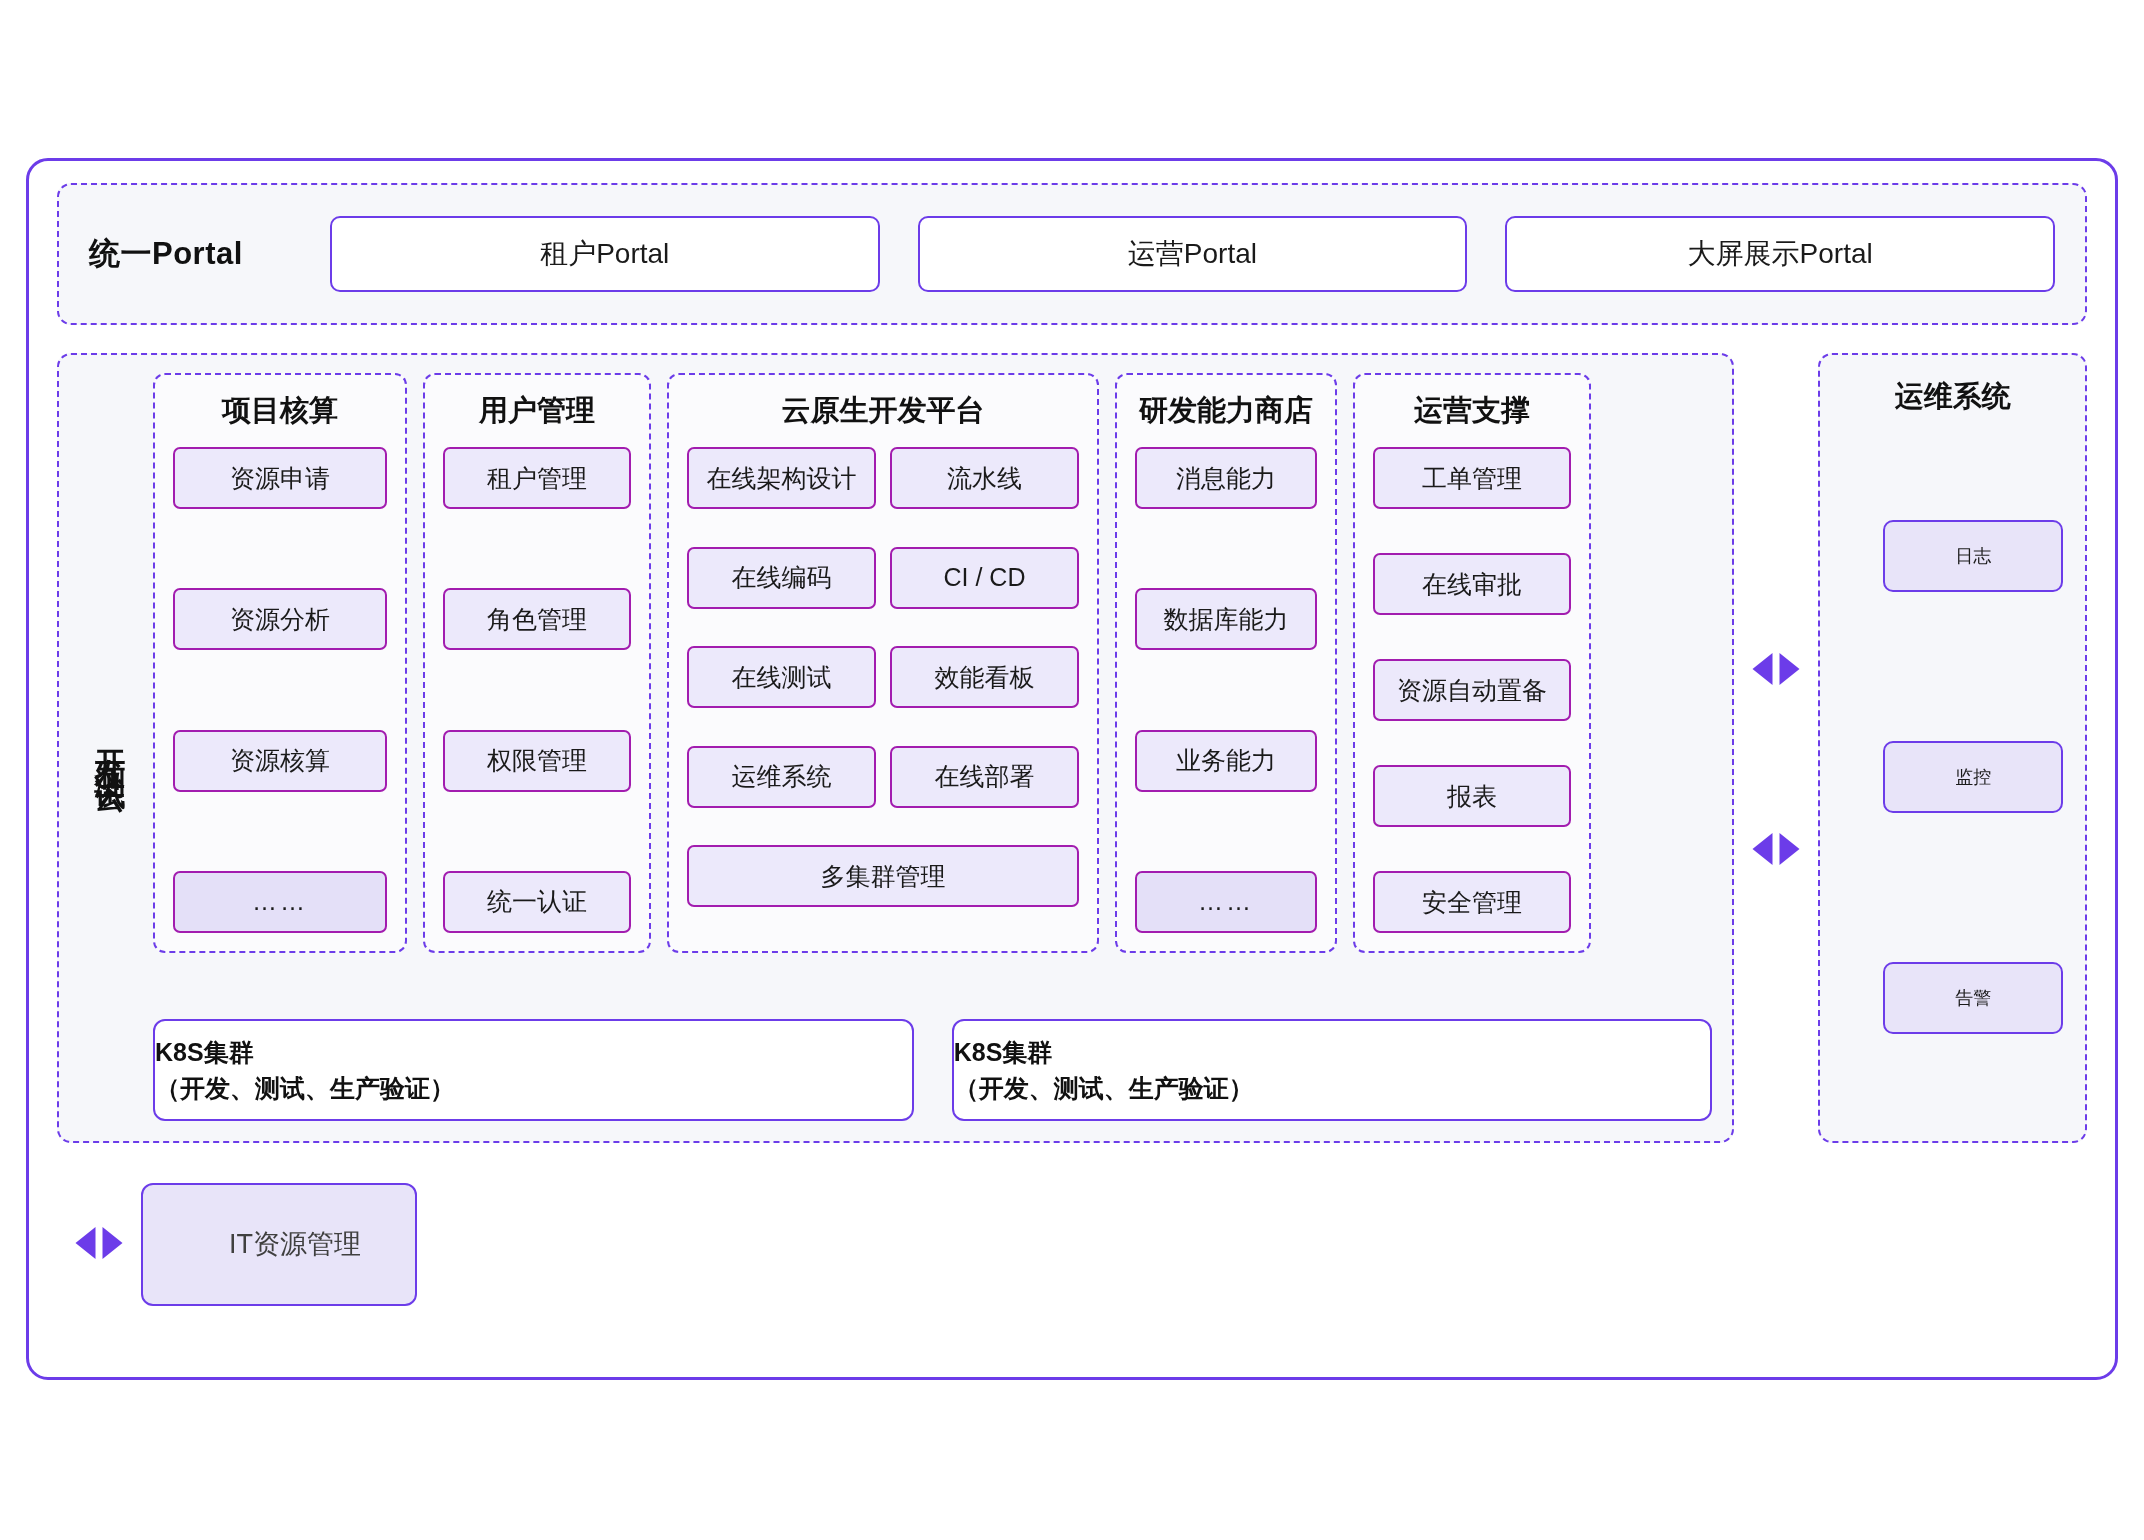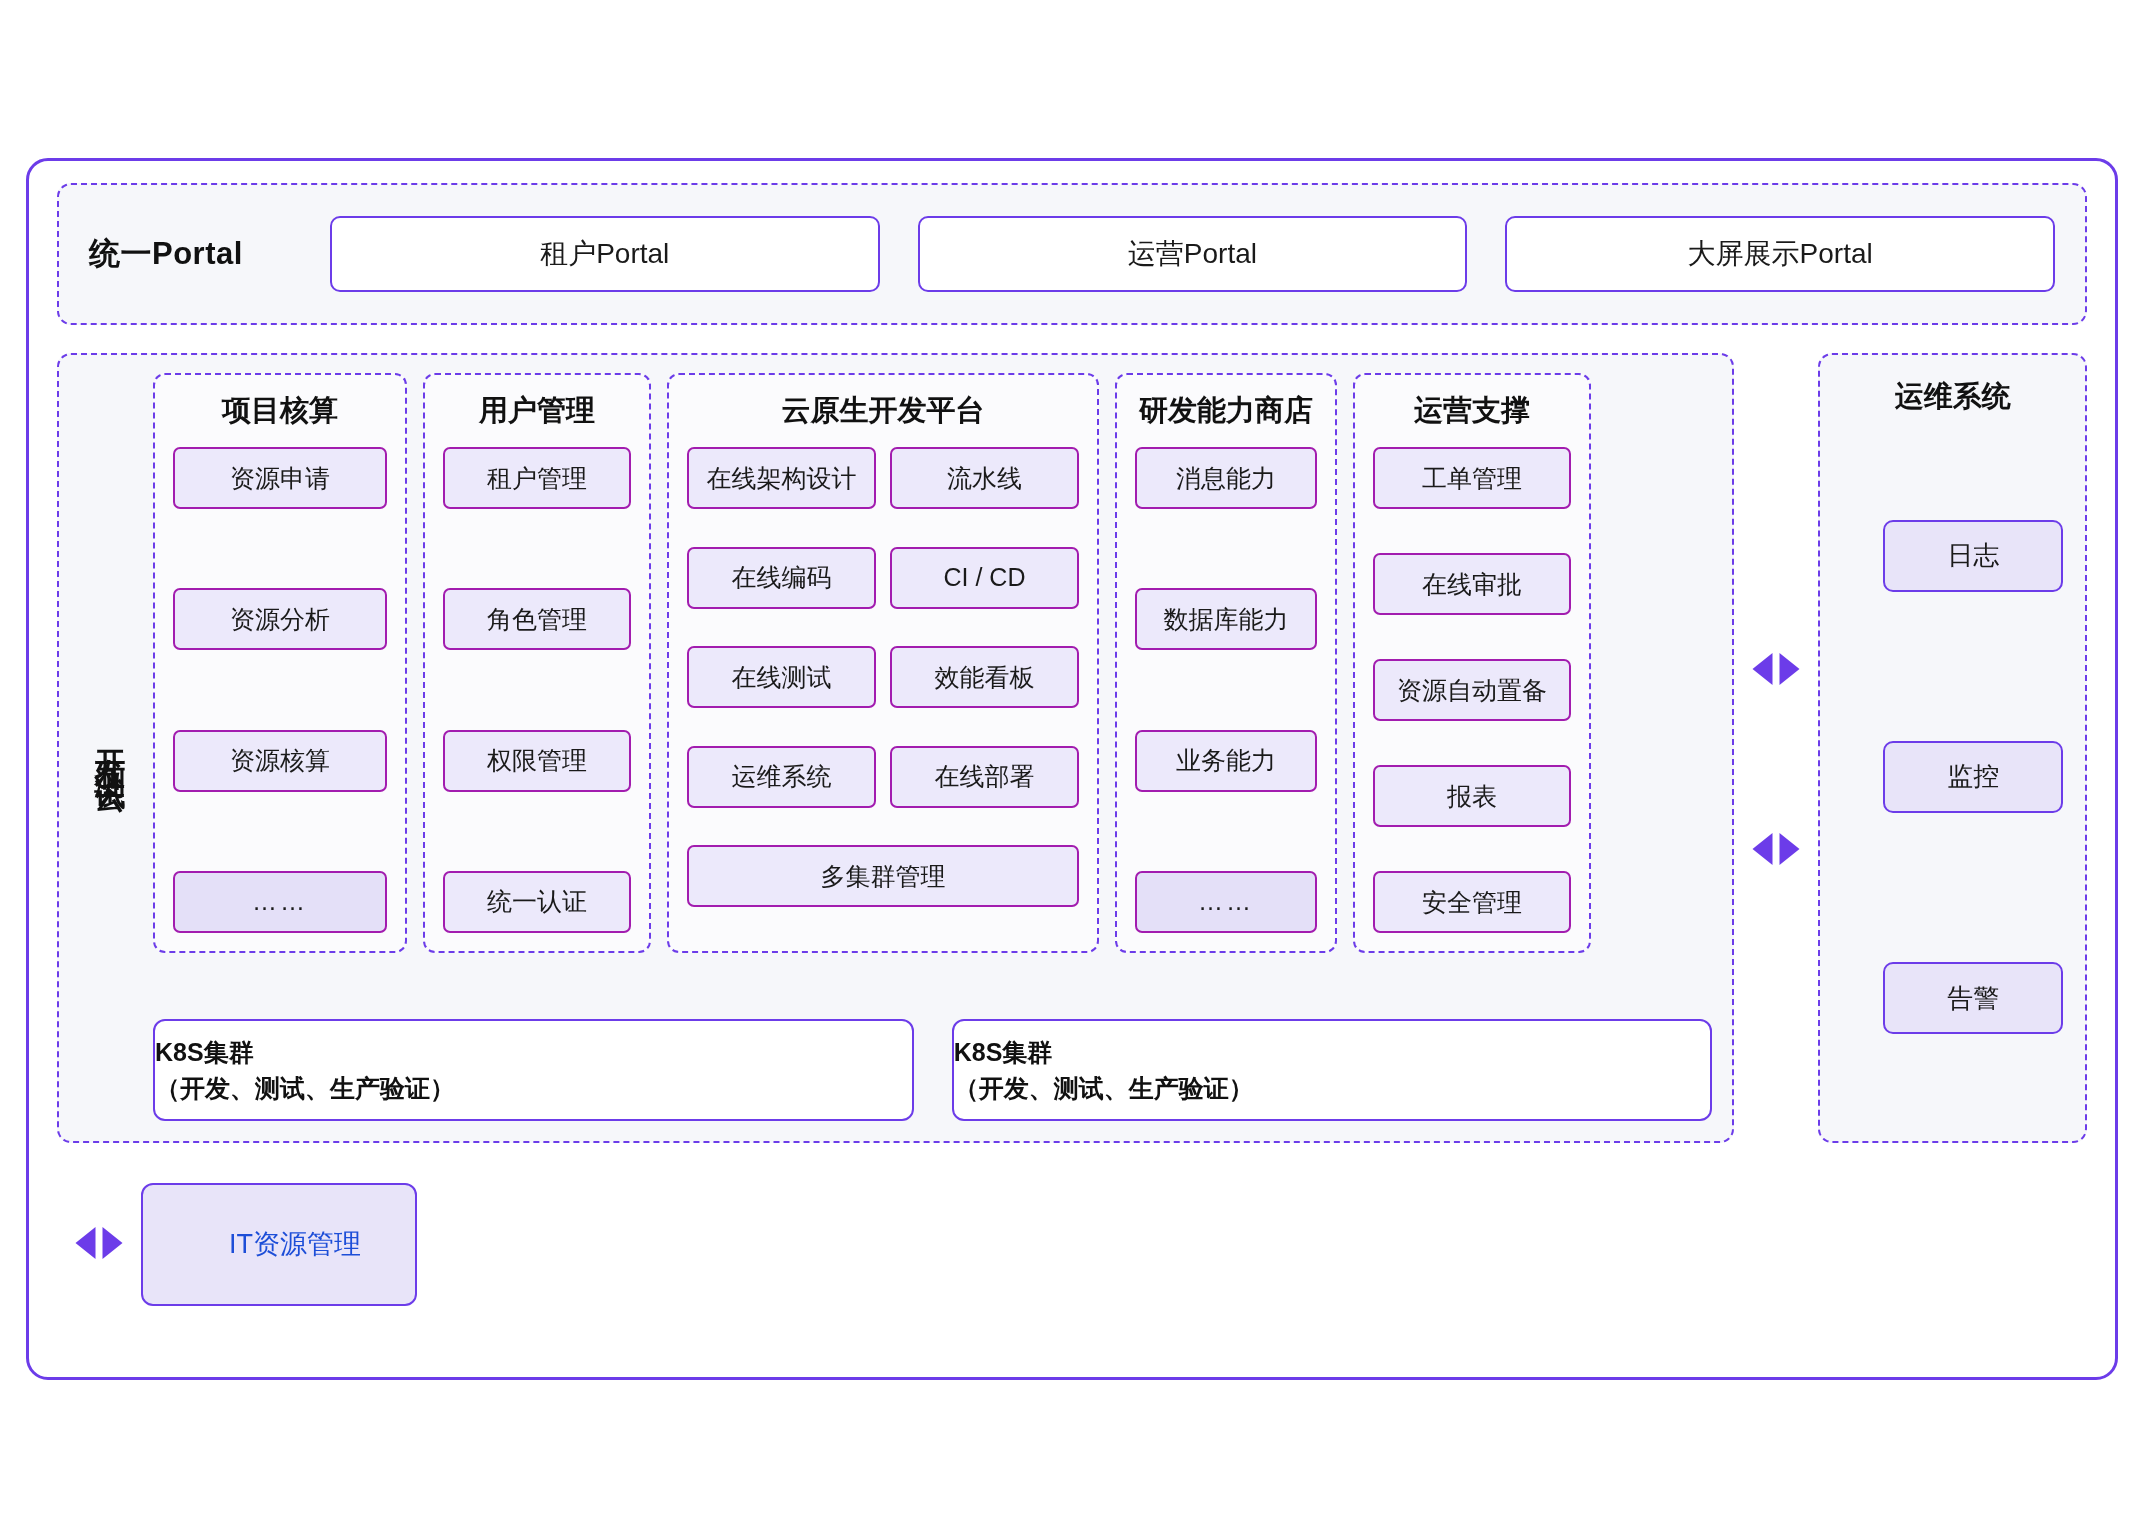--- a/index.html
+++ b/index.html
@@ -221,21 +221,21 @@
     padding: 10px 0 6px;
   }
   .ops-item {
     height: 72px;
     border: 2px solid #6c3ce9;
     border-radius: 10px;
     background: #e8e4f9;
     display: flex;
     align-items: center;
     justify-content: center;
-    font-size: 26px;
+    font-size: 18px;
     color: #1a1a1a;
     margin-left: 41px;
   }
 
   
   .iaas-row {
     display: flex;
     margin-top: 26px;
     height: 150px;
   }
@@ -267,21 +267,21 @@
     width: 276px;
     height: 123px;
     align-self: center;
     border: 2.5px solid #6c3ce9;
     border-radius: 12px;
     background: #e8e4f9;
     display: flex;
     align-items: center;
     justify-content: center;
     font-size: 27px;
-    color: #1d4ed8;
+    color: #404040;
     padding-left: 32px;
   }
 </style>
 </head>
 <body>
 
 <div class="frame">
 
   <div class="panel portal-panel">
     <div class="row-label">统一Portal</div>

